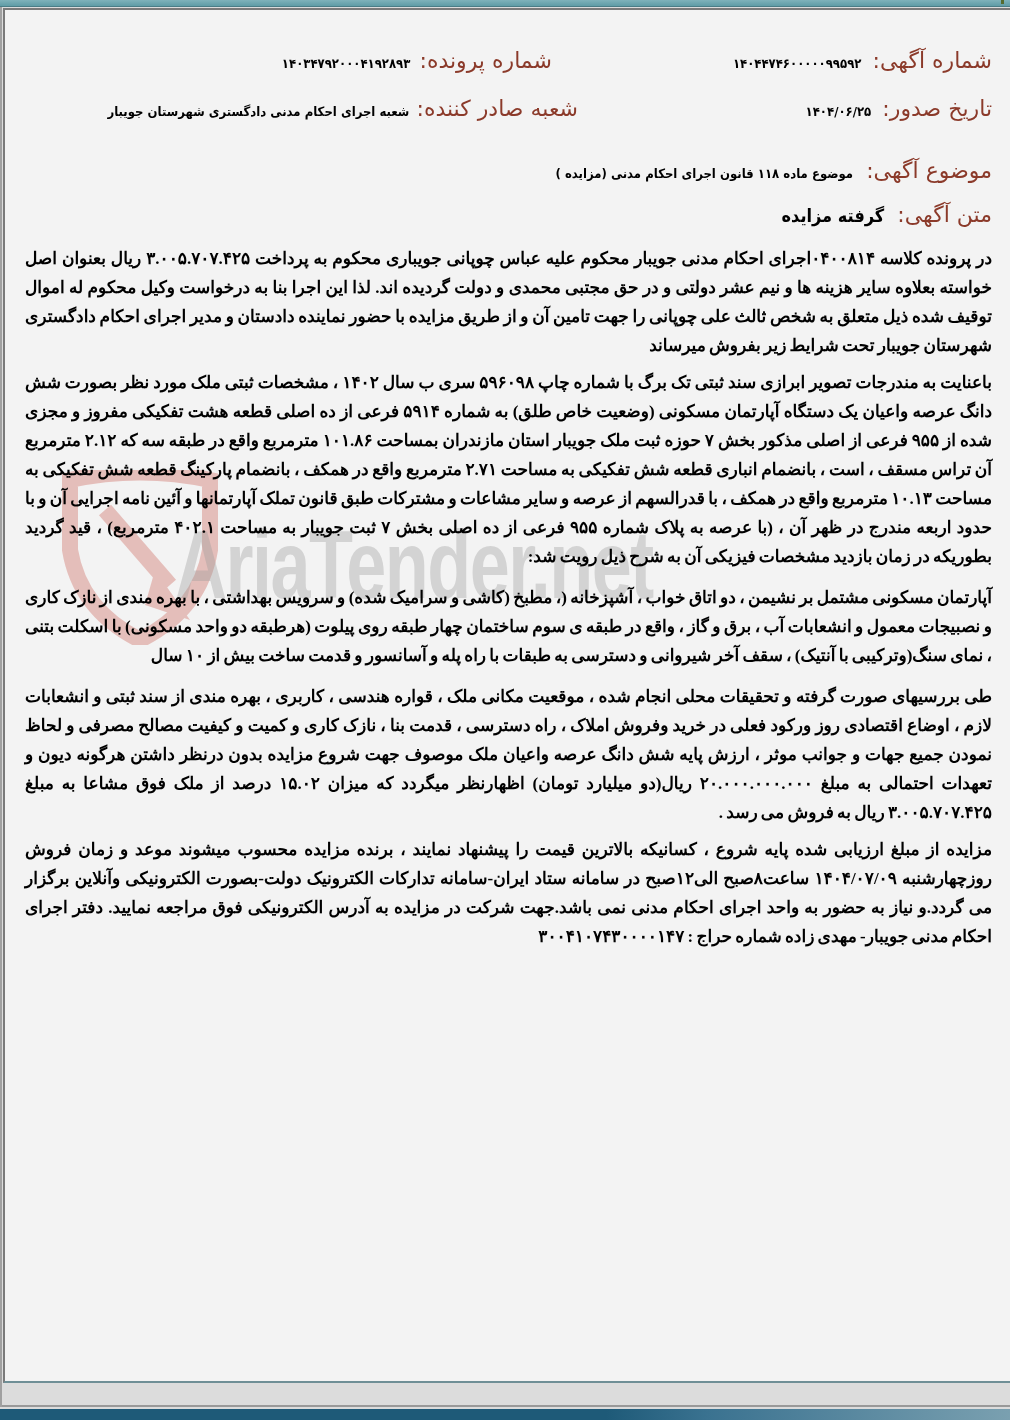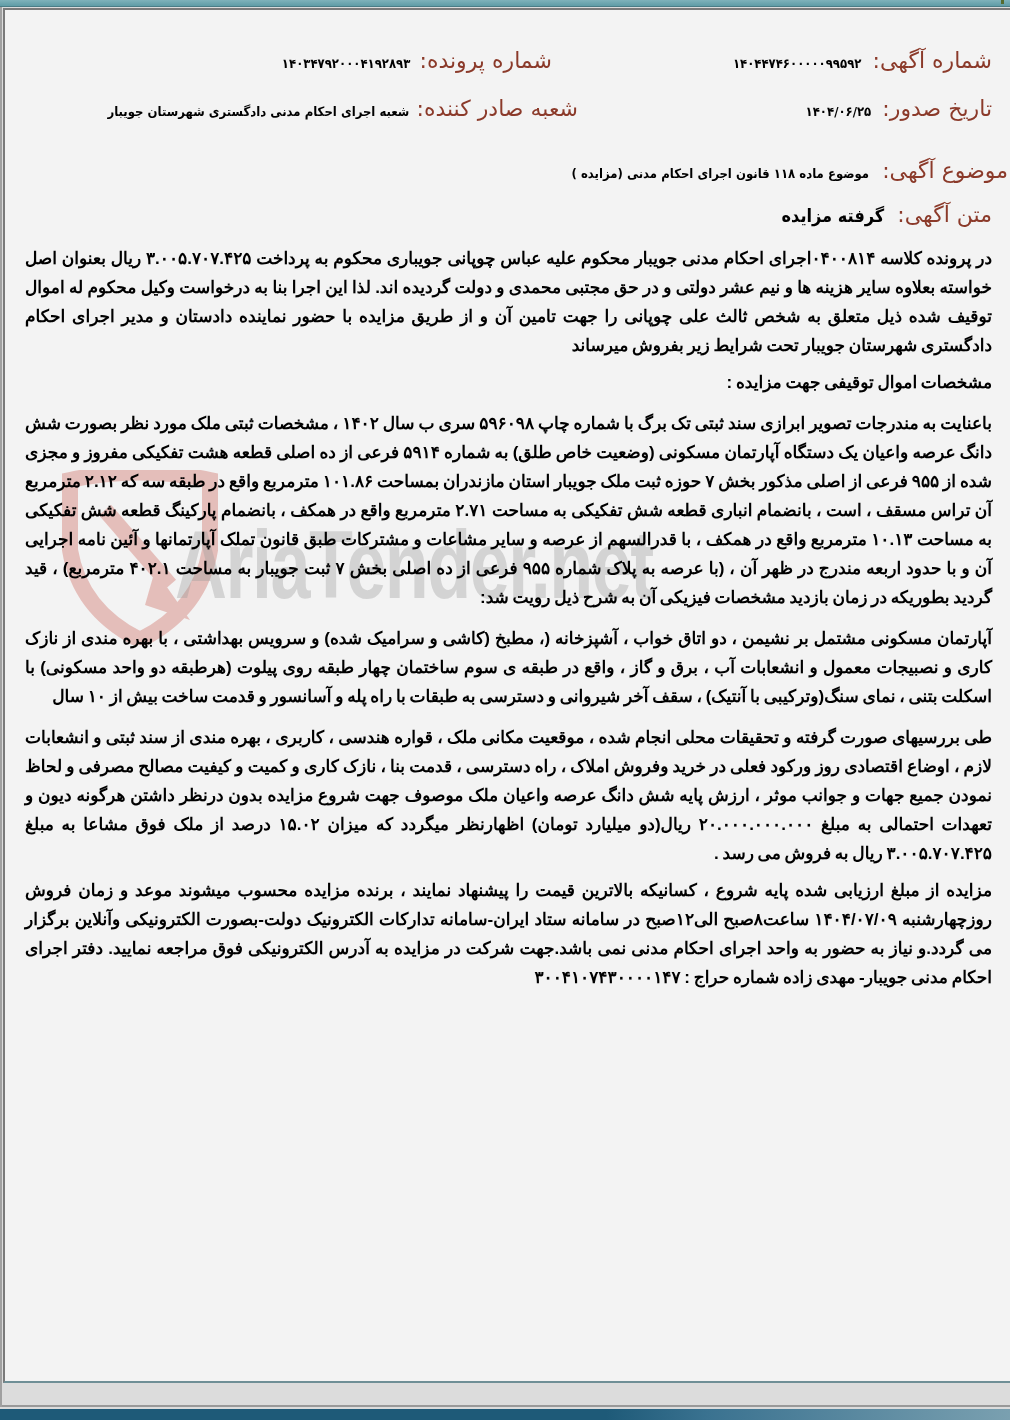--- a/index.html
+++ b/index.html
@@ -51,21 +51,21 @@
       font-weight: bold;
       font-size: 13px;
       font-family: "DejaVu Sans Condensed", "DejaVu Sans", sans-serif;
       font-stretch: condensed;
     }
     .hrow {
       position: absolute; white-space: nowrap;
     }
     .body-text {
       position: absolute; right: 18px; left: 20px;
-      font-family: Liberation Sans, sans-serif;
+      font-family: Liberation Serif, serif;
       font-weight: bold;
       font-size: 17px;
       line-height: 29px;
       text-align: justify;
       letter-spacing: -0.6px;
       word-spacing: -1px;
     }
     .body-text p { margin: 0; }
     .watermark {
       position: absolute; left: 45px; top: 460px; width: 470px; height: 175px;
@@ -112,33 +112,32 @@
 
     <div class="hrow" style="right:18px; top:86px;">
       <span class="label">تاریخ صدور:</span>
       <span class="val" style="margin-right:6px;">۱۴۰۴/۰۶/۲۵</span>
     </div>
     <div class="hrow" style="right:432px; top:86px;">
       <span class="label">شعبه صادر کننده:</span>
       <span class="val" style="margin-right:2px;margin-top:20px;">شعبه اجرای احکام مدنی دادگستری شهرستان جویبار</span>
     </div>
 
-    <div class="hrow" style="right:2px; top:148px;">
+    <div class="hrow" style="right:18px; top:148px;">
       <span class="label">موضوع آگهی:</span>
       <span class="val" style="margin-right:8px;">موضوع ماده ۱۱۸ قانون اجرای احکام مدنی (مزایده )</span>
     </div>
 
     <div class="hrow" style="right:18px; top:192px;">
       <span class="label">متن آگهی:</span>
       <span class="val" style="margin-right:8px; font-size:18px;">گرفته مزایده</span>
     </div>
 
     <div class="body-text" style="top:234px;">
       <p style="margin-bottom:8px;">در پرونده کلاسه ۰۴۰۰۸۱۴اجرای احکام مدنی جویبار محکوم علیه عباس چوپانی جویباری محکوم به پرداخت ۳.۰۰۵.۷۰۷.۴۲۵ ریال بعنوان اصل خواسته بعلاوه سایر هزینه ها و نیم عشر دولتی و در حق مجتبی محمدی و دولت گردیده اند. لذا این اجرا بنا به درخواست وکیل محکوم له اموال توقیف شده ذیل متعلق به شخص ثالث علی چوپانی را جهت تامین آن و از طریق مزایده با حضور نماینده دادستان و مدیر اجرای احکام دادگستری شهرستان جویبار تحت شرایط زیر بفروش میرساند</p>
-      <p style="margin-bottom:12px;">مشخصات اموال توقیفی جهت مزایده :</p>
       <p style="margin-bottom:12px;">باعنایت به مندرجات تصویر ابرازی سند ثبتی تک برگ با شماره چاپ ۵۹۶۰۹۸ سری ب سال ۱۴۰۲ ، مشخصات ثبتی ملک مورد نظر بصورت شش دانگ عرصه واعیان یک دستگاه آپارتمان مسکونی (وضعیت خاص طلق) به شماره ۵۹۱۴ فرعی از ده اصلی قطعه هشت تفکیکی مفروز و مجزی شده از ۹۵۵ فرعی از اصلی مذکور بخش ۷ حوزه ثبت ملک جویبار استان مازندران بمساحت ۱۰۱.۸۶ مترمربع واقع در طبقه سه که ۲.۱۲ مترمربع آن تراس مسقف ، است ، بانضمام انباری قطعه شش تفکیکی به مساحت ۲.۷۱ مترمربع واقع در همکف ، بانضمام پارکینگ قطعه شش تفکیکی به مساحت ۱۰.۱۳ مترمربع واقع در همکف ، با قدرالسهم از عرصه و سایر مشاعات و مشترکات طبق قانون تملک آپارتمانها و آئین نامه اجرایی آن و با حدود اربعه مندرج در ظهر آن ، (با عرصه به پلاک شماره ۹۵۵ فرعی از ده اصلی بخش ۷ ثبت جویبار به مساحت ۴۰۲.۱ مترمربع) ، قید گردید بطوریکه در زمان بازدید مشخصات فیزیکی آن به شرح ذیل رویت شد:</p>
       <p style="margin-bottom:12px;">آپارتمان مسکونی مشتمل بر نشیمن ، دو اتاق خواب ، آشپزخانه (، مطبخ (کاشی و سرامیک شده) و سرویس بهداشتی ، با بهره مندی از نازک کاری و نصبیجات معمول و انشعابات آب ، برق و گاز ، واقع در طبقه ی سوم ساختمان چهار طبقه روی پیلوت (هرطبقه دو واحد مسکونی) با اسکلت بتنی ، نمای سنگ(وترکیبی با آنتیک) ، سقف آخر شیروانی و دسترسی به طبقات با راه پله و آسانسور و قدمت ساخت بیش از ۱۰ سال</p>
       <p style="margin-bottom:8px;">طی بررسیهای صورت گرفته و تحقیقات محلی انجام شده ، موقعیت مکانی ملک ، قواره هندسی ، کاربری ، بهره مندی از سند ثبتی و انشعابات لازم ، اوضاع اقتصادی روز ورکود فعلی در خرید وفروش املاک ، راه دسترسی ، قدمت بنا ، نازک کاری و کمیت و کیفیت مصالح مصرفی و لحاظ نمودن جمیع جهات و جوانب موثر ، ارزش پایه شش دانگ عرصه واعیان ملک موصوف جهت شروع مزایده بدون درنظر داشتن هرگونه دیون و تعهدات احتمالی به مبلغ ۲۰.۰۰۰.۰۰۰.۰۰۰ ریال(دو میلیارد تومان) اظهارنظر میگردد که میزان ۱۵.۰۲ درصد از ملک فوق مشاعا به مبلغ ۳.۰۰۵.۷۰۷.۴۲۵ ریال به فروش می رسد .</p>
       <p>مزایده از مبلغ ارزیابی شده پایه شروع ، کسانیکه بالاترین قیمت را پیشنهاد نمایند ، برنده مزایده محسوب میشوند موعد و زمان فروش روزچهارشنبه ۱۴۰۴/۰۷/۰۹ ساعت۸صبح الی۱۲صبح در سامانه ستاد ایران-سامانه تدارکات الکترونیک دولت-بصورت الکترونیکی وآنلاین برگزار می گردد.و نیاز به حضور به واحد اجرای احکام مدنی نمی باشد.جهت شرکت در مزایده به آدرس الکترونیکی فوق مراجعه نمایید. دفتر اجرای احکام مدنی جویبار- مهدی زاده شماره حراج : ۳۰۰۴۱۰۷۴۳۰۰۰۰۱۴۷</p>
     </div>
   </div>
 </div>
 
 <div class="bottom-gray"></div>
 <div class="taskbar"></div>

